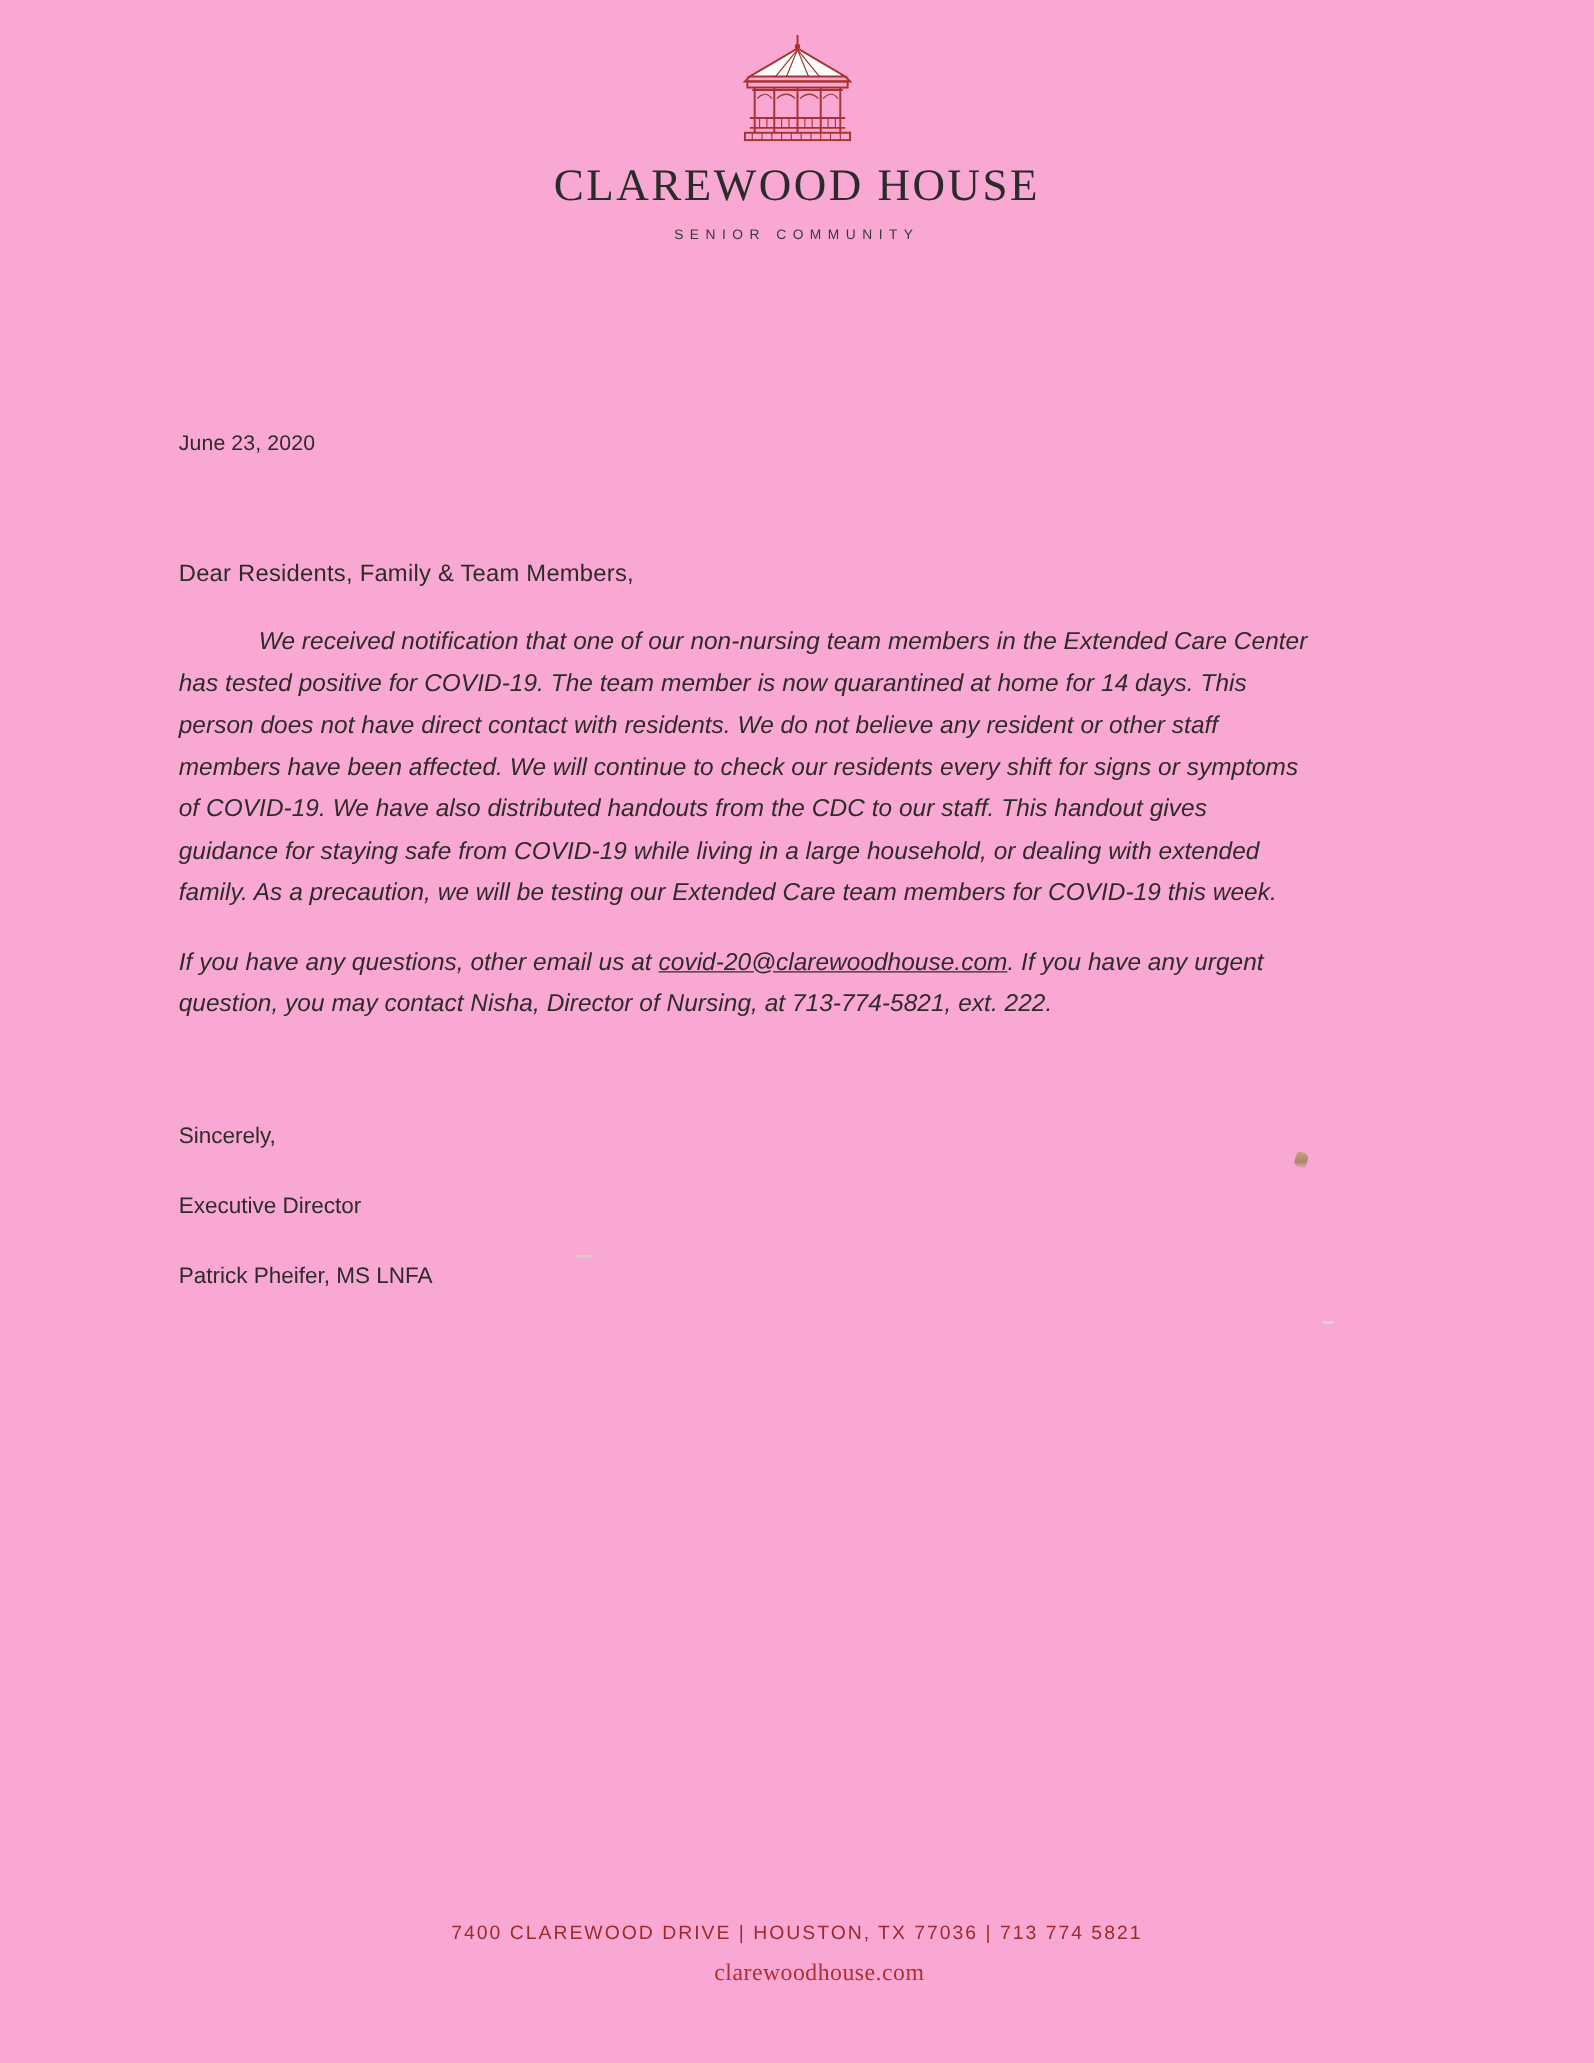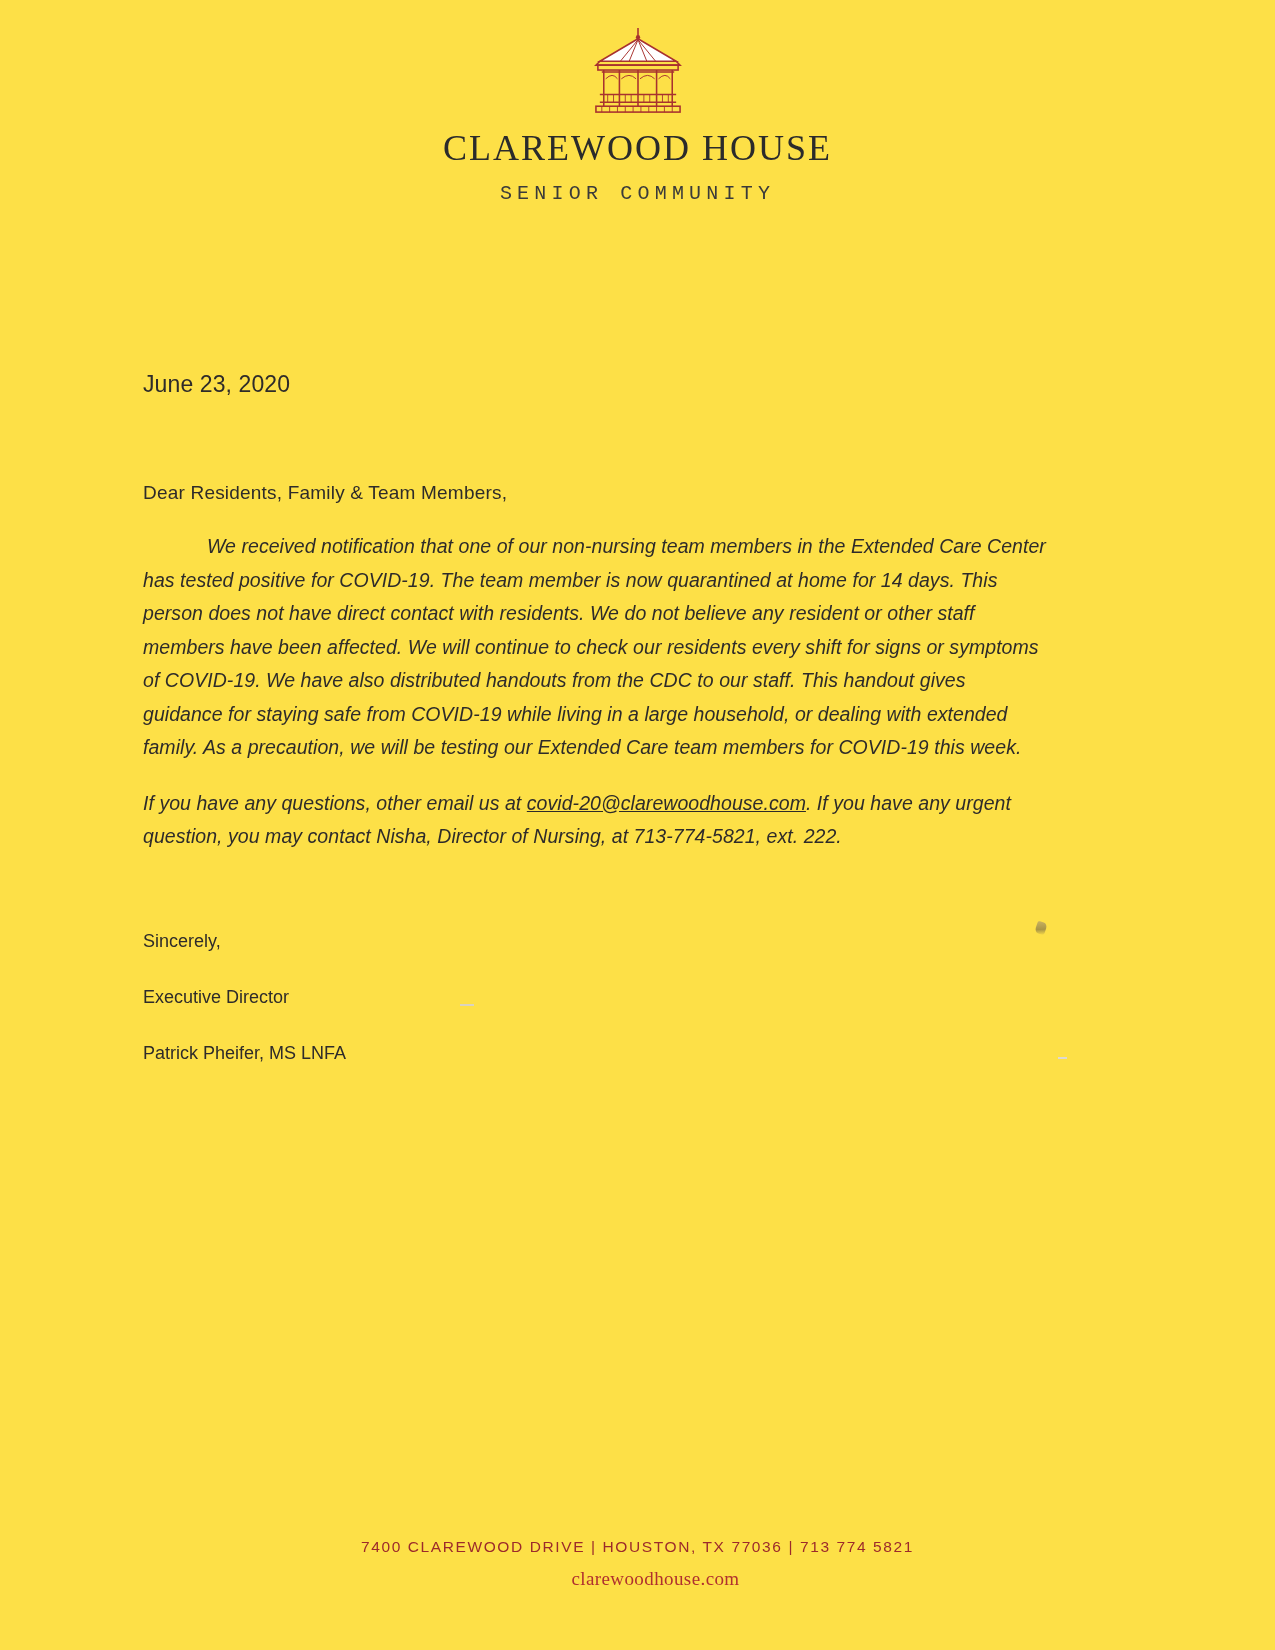--- a/index.html
+++ b/index.html
@@ -12,21 +12,21 @@
     height: 1650px;
     position: relative;
     font-family: "DejaVu Sans", sans-serif;
     color: #231f20;
     overflow: hidden;
   }
 
   .page {
     position: absolute;
     inset: 0;
-    background: #fde047;
+    background: #f9a8d4;
   }
 
   
   .letterhead {
     position: absolute;
     top: 26px;
     left: 0;
     width: 100%;
     text-align: center;
   }
@@ -39,41 +39,40 @@
   .org-name {
     font-family: "Liberation Serif", serif;
     font-size: 36px;
     letter-spacing: 2.0px;
     color: #2b2b2b;
     font-weight: 400;
     line-height: 1;
     margin-bottom: 16px;
   }
   .org-tagline {
-    font-family: Liberation Mono, monospace;
-    font-size: 20px;
+    font-family: Liberation Sans, sans-serif;
+    font-size: 11px;
     letter-spacing: 5.2px;
     color: #3a3a3a;
     font-weight: 400;
   }
 
   
   .letter-body {
     position: absolute;
     left: 143px;
     top: 345px;
     width: 905px;
     font-family: "Liberation Sans", sans-serif;
     color: #2e2b2a;
   }
   .letter-date {
-    font-size: 23px;
+    font-size: 17px;
     letter-spacing: 0.1px;
     margin-bottom: 84px;
-    margin-top: 26px;
   }
   .salutation {
     font-size: 19px;
     letter-spacing: 0.2px;
     margin-bottom: 26px;
   }
   .para {
     font-size: 19.5px;
     line-height: 33.5px;
     letter-spacing: 0.05px;

